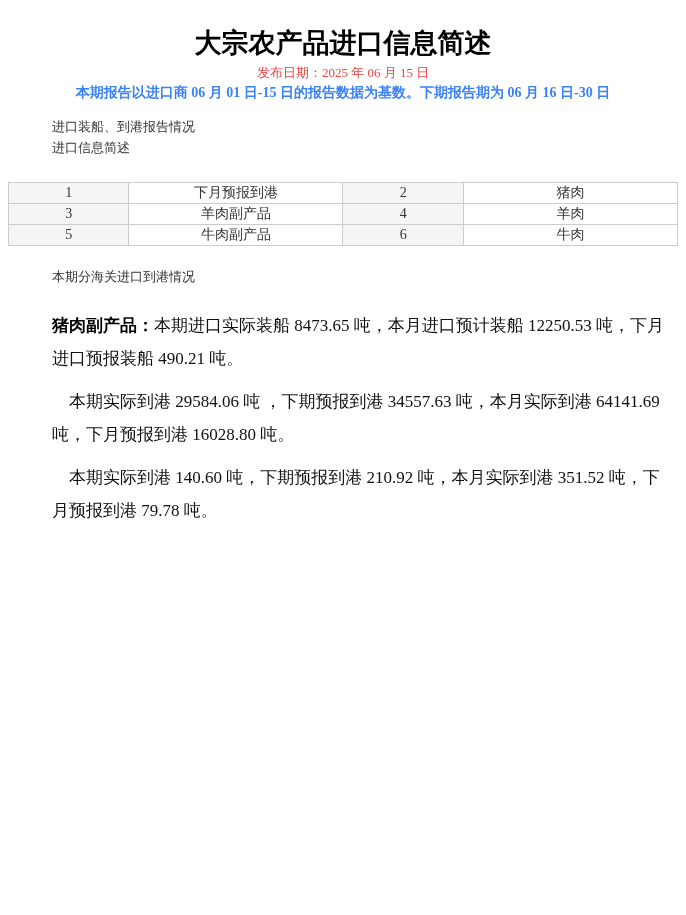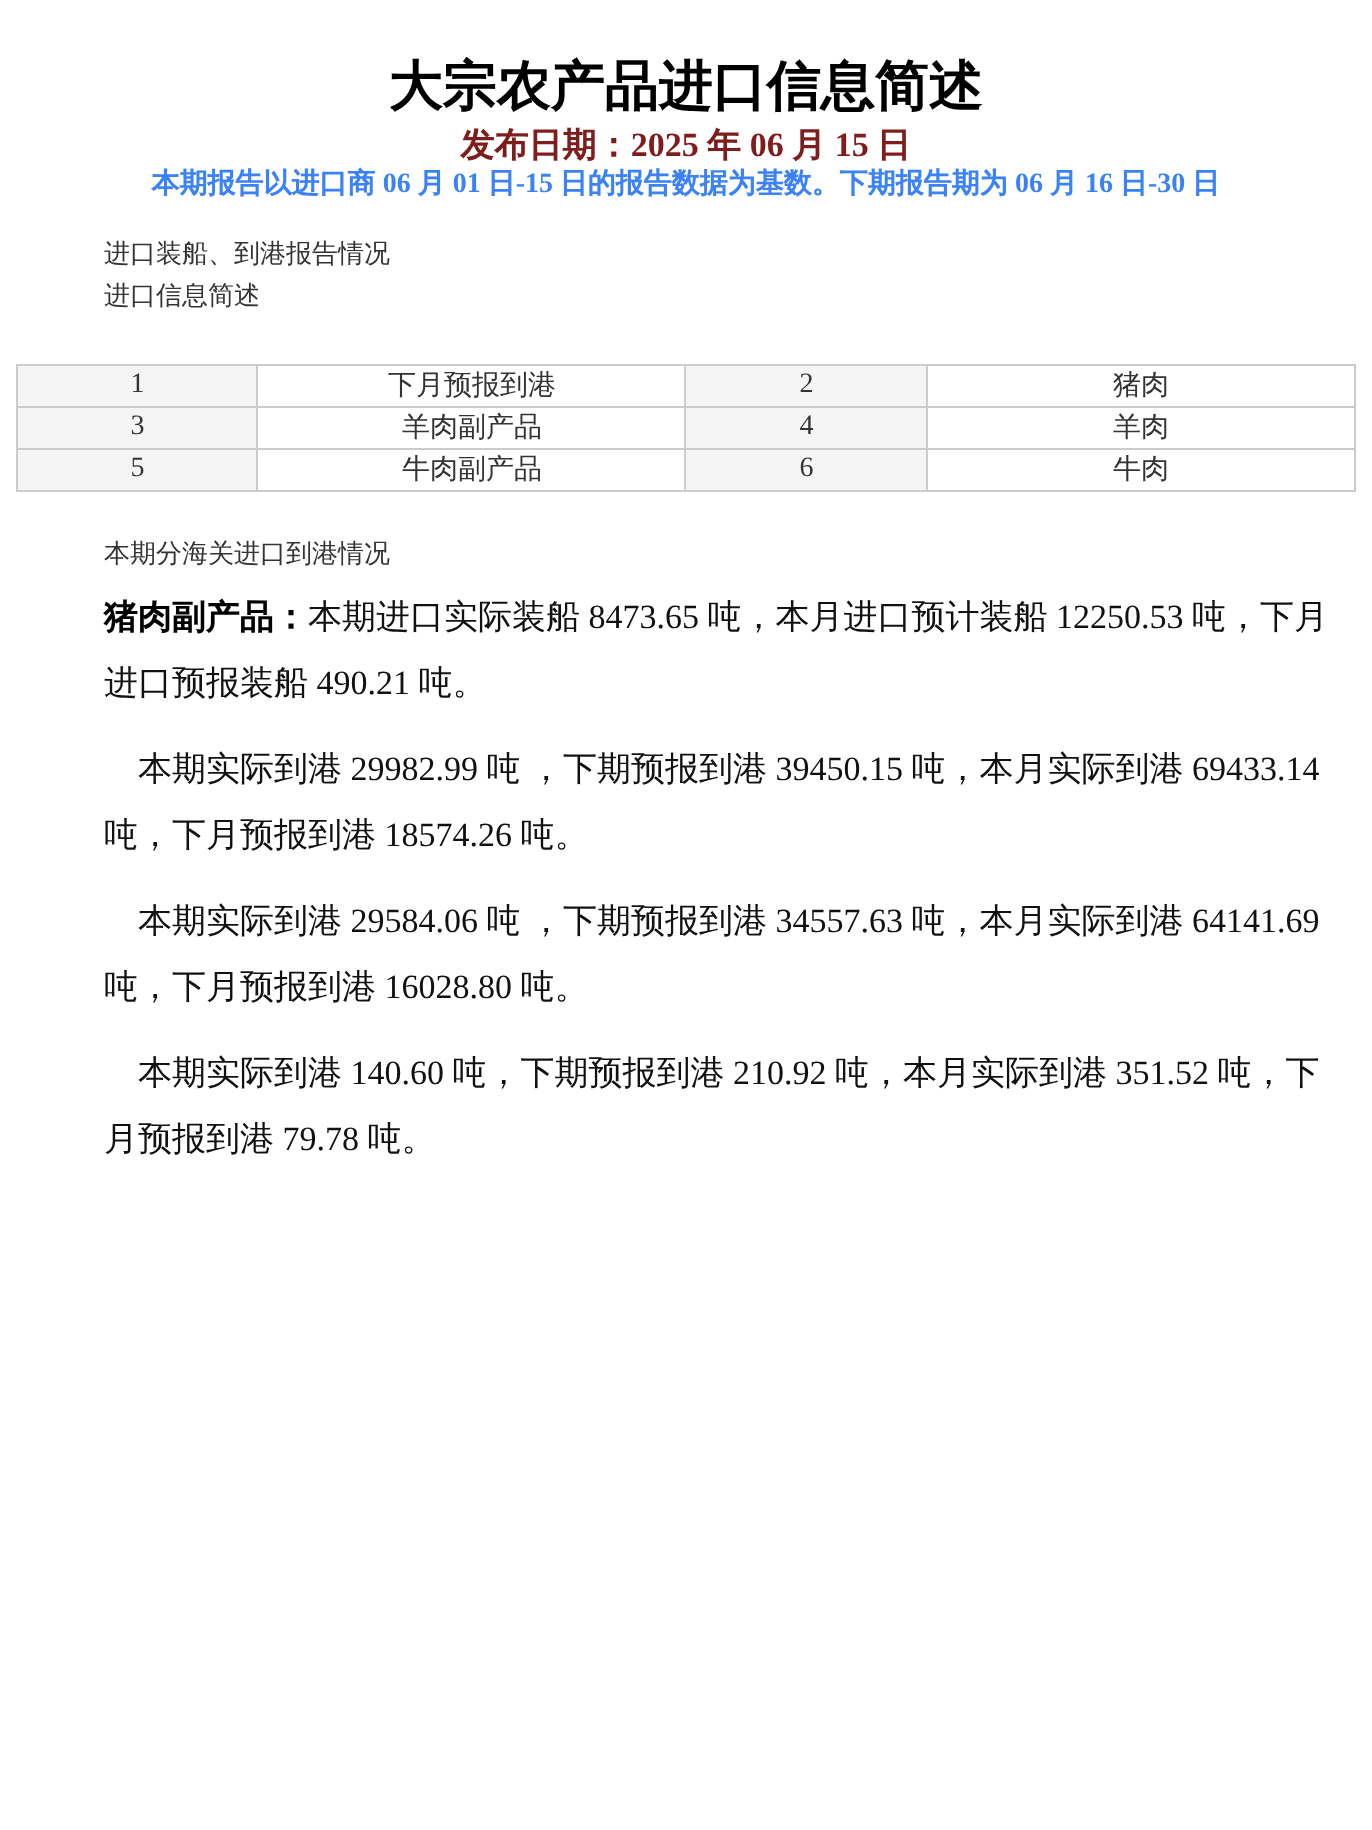--- a/index.html
+++ b/index.html
@@ -19,24 +19,23 @@
     margin: 18px 0 0 0;
     text-align: center;
     font-size: 27px;
     font-weight: bold;
     line-height: 35px;
     color: #000000;
   }
   .date-line {
     margin: 2px 0 0 0;
     text-align: center;
-    font-size: 17px;
+    font-size: 13px;
     line-height: 20px;
-    color: #7f1d1d;
-    font-weight: bold;
+    color: #ef4444;
   }
   .notice-line {
     margin: 0;
     text-align: center;
     font-size: 14px;
     font-weight: bold;
     line-height: 20px;
     color: #3b82f6;
   }
   .meta-block { margin: 13px 0 0 44px; }
@@ -78,21 +77,21 @@
     line-height: 32px;
     color: #222222;
   }
   .body-para {
     margin: 0 14px 0 44px;
     font-size: 17px;
     line-height: 33px;
     color: #111111;
   }
   .body-para b { color: #000000; }
-  .para-shipping { margin-top: 5px; }
+  .para-shipping { margin-top: 22px; }
   .para-arrival  { margin-top: 10px; text-indent: 17px; }
   .product-section { margin-top: 0; }
   .product-section + .product-section .para-shipping { margin-top: 50px; }
 </style>
 </head>
 <body>
 
 <div class="page">
 
   <h1 class="doc-title">大宗农产品进口信息简述</h1>
@@ -133,21 +132,20 @@
         <td>牛肉</td>
       </tr>
     </tbody>
   </table>
 
   <p class="customs-line">本期分海关进口到港情况</p>
 
 
   <div class="product-section">
     <p class="body-para para-shipping"><b>猪肉副产品：</b><span>本期进口实际装船 8473.65 吨，本月进口预计装船 12250.53 吨，下月进口预报装船 490.21 吨。</span></p>
-    <p class="body-para para-arrival">本期实际到港 29982.99 吨 ，下期预报到港 39450.15 吨，本月实际到港 69433.14 吨，下月预报到港 18574.26 吨。</p>
   </div>
 
   <div class="product-section">
     <p class="body-para para-arrival">本期实际到港 29584.06 吨 ，下期预报到港 34557.63 吨，本月实际到港 64141.69 吨，下月预报到港 16028.80 吨。</p>
   </div>
 
   <div class="product-section">
     <p class="body-para para-arrival">本期实际到港 140.60 吨，下期预报到港 210.92 吨，本月实际到港 351.52 吨，下月预报到港 79.78 吨。</p>
   </div>
 

